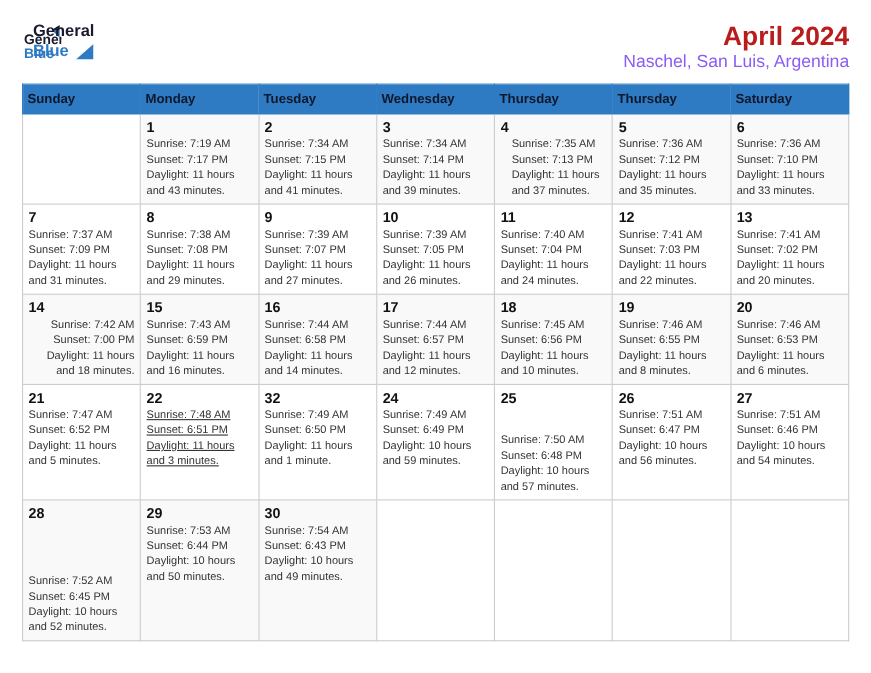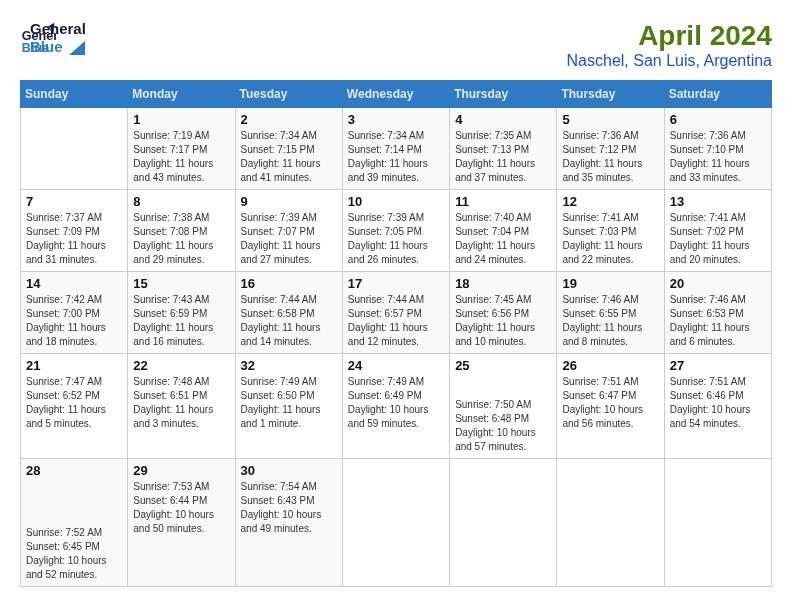--- a/index.html
+++ b/index.html
@@ -22,36 +22,36 @@
     }
     .logo-icon {
       width: 36px;
       height: 36px;
       margin-right: 4px;
     }
     .title-block {
       text-align: right;
     }
     .month-title {
-      font-size: 28px;
+      font-size: 24px;
       font-weight: bold;
-      color: #4d7c0f;
+      color: #b91c1c;
     }
     .subtitle {
       font-size: 16px;
-      color: #1d4ed8;
+      color: #8b5cf6;
     }
     table {
       width: 100%;
       border-collapse: collapse;
       font-size: 11px;
     }
     thead tr th {
       background: #2e7bc4;
-      color: #e5e5e5;
+      color: #0f172a;
       padding: 6px 4px;
       text-align: left;
       font-size: 12px;
       font-weight: bold;
       border: 1px solid #2e7bc4;
     }
     tbody tr td {
       border: 1px solid #ccc;
       vertical-align: top;
       padding: 4px 5px;
@@ -139,21 +139,21 @@
         </td>
         <td>
           <span class="day-number">3</span>
           <div class="day-info" style="white-space: pre-line;">Sunrise: 7:34 AM
 Sunset: 7:14 PM
 Daylight: 11 hours
 and 39 minutes.</div>
         </td>
         <td>
           <span class="day-number">4</span>
-          <div class="day-info" style="white-space: pre-line;">Sunrise: 7:35 AM
+          <div class="day-info" style="white-space: pre-line; margin-left: 10px;">Sunrise: 7:35 AM
 Sunset: 7:13 PM
 Daylight: 11 hours
 and 37 minutes.</div>
         </td>
         <td>
           <span class="day-number">5</span>
           <div class="day-info" style="white-space: pre-line;">Sunrise: 7:36 AM
 Sunset: 7:12 PM
 Daylight: 11 hours
 and 35 minutes.</div>
@@ -213,21 +213,21 @@
           <span class="day-number">13</span>
           <div class="day-info" style="white-space: pre-line;">Sunrise: 7:41 AM
 Sunset: 7:02 PM
 Daylight: 11 hours
 and 20 minutes.</div>
         </td>
       </tr>
       <tr>
         <td>
           <span class="day-number">14</span>
-          <div class="day-info" style="white-space: pre-line;">Sunrise: 7:42 AM
+          <div class="day-info" style="white-space: pre-line; text-align: right;">Sunrise: 7:42 AM
 Sunset: 7:00 PM
 Daylight: 11 hours
 and 18 minutes.</div>
         </td>
         <td>
           <span class="day-number">15</span>
           <div class="day-info" style="white-space: pre-line;">Sunrise: 7:43 AM
 Sunset: 6:59 PM
 Daylight: 11 hours
 and 16 minutes.</div>
@@ -271,21 +271,21 @@
       <tr>
         <td>
           <span class="day-number">21</span>
           <div class="day-info" style="white-space: pre-line;">Sunrise: 7:47 AM
 Sunset: 6:52 PM
 Daylight: 11 hours
 and 5 minutes.</div>
         </td>
         <td>
           <span class="day-number">22</span>
-          <div class="day-info" style="white-space: pre-line;">Sunrise: 7:48 AM
+          <div class="day-info" style="white-space: pre-line; text-decoration: underline;">Sunrise: 7:48 AM
 Sunset: 6:51 PM
 Daylight: 11 hours
 and 3 minutes.</div>
         </td>
         <td>
           <span class="day-number">32</span>
           <div class="day-info" style="white-space: pre-line;">Sunrise: 7:49 AM
 Sunset: 6:50 PM
 Daylight: 11 hours
 and 1 minute.</div>

